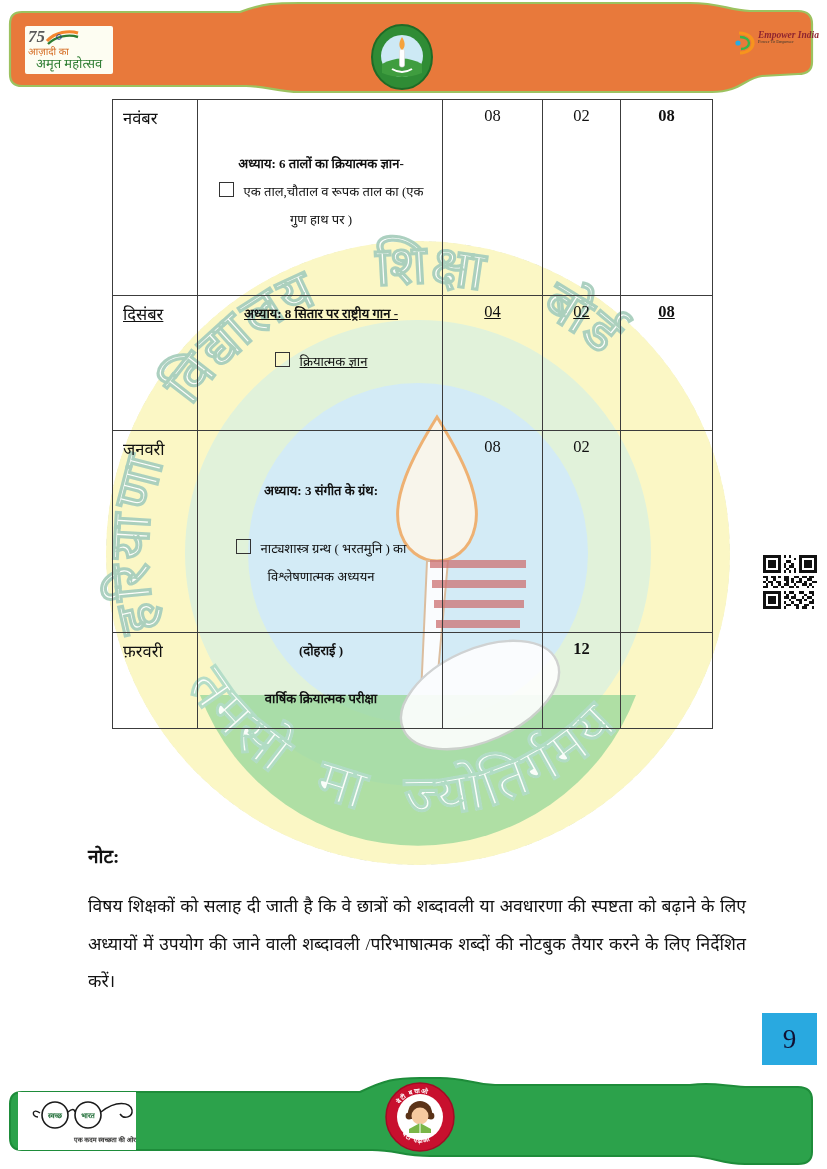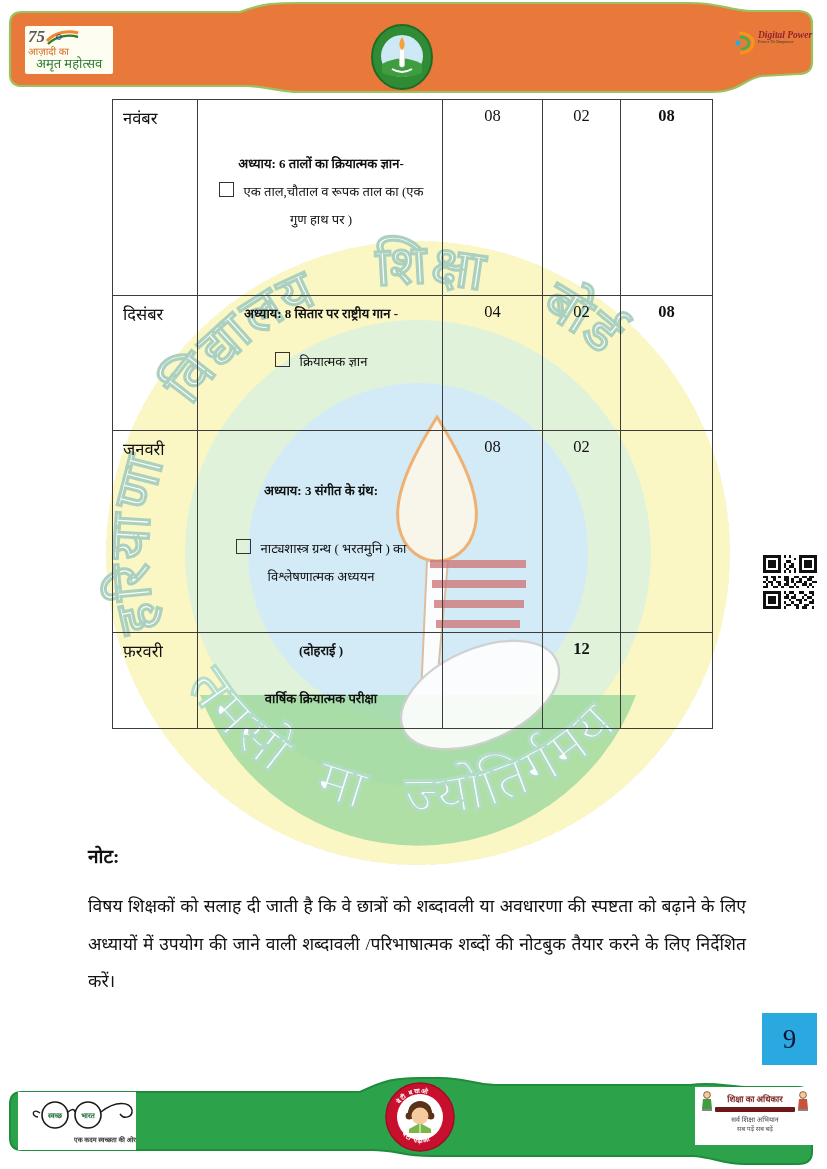--- a/index.html
+++ b/index.html
@@ -26,21 +26,21 @@
   
   #watermark{position:absolute;left:90px;top:225px;width:656px;height:656px;z-index:0;opacity:.88;}
   #watermark text{font-family:"Liberation Serif","DejaVu Serif",serif;font-weight:bold;}
   
   #syllabus{position:absolute;left:112px;top:99px;z-index:2;border-collapse:collapse;table-layout:fixed;background:transparent;}
   #syllabus td{border:1.4px solid #3c3c3c;vertical-align:top;padding:4px 8px;box-sizing:border-box;}
   #syllabus .month{font-size:16.5px;padding-left:10px;padding-top:6px;}
   #syllabus .content{font-size:13px;line-height:2.15;padding-left:12px;padding-right:10px;text-align:center;}
   #syllabus .num{text-align:center;font-size:16.5px;padding-top:6px;}
   #syllabus .bold{font-weight:bold;}
-  tr.r0 td{height:196px;} tr.r1 td{height:135px;} tr.r2 td{height:202px;} tr.r3 td{height:96px;} tr.r4 td{height:75px;}
+  tr.r0 td{height:196px;} tr.r1 td{height:135px;text-decoration:underline;} tr.r2 td{height:202px;} tr.r3 td{height:96px;} tr.r4 td{height:75px;}
   .heading{font-weight:bold;}
   .gap-xl{margin-top:42px;} .gap-lg{margin-top:46px;} .gap-md{margin-top:30px;} .gap-sm{margin-top:20px;}
   .cb{display:inline-block;width:13px;height:13px;border:1.6px solid #333;margin-right:10px;vertical-align:-1px;background:transparent;}
   
   #qr{position:absolute;left:763px;top:555px;width:54px;height:54px;z-index:3;}
   
   #note-label{position:absolute;left:88px;top:843px;font-size:19px;font-weight:bold;z-index:2;}
   #note-text{position:absolute;left:88px;top:888px;width:658px;font-size:17.5px;line-height:2.15;text-align:justify;z-index:2;}
   
   #page-badge{position:absolute;left:762px;top:1013px;width:55px;height:52px;background:#29a9e0;z-index:4;
@@ -90,21 +90,21 @@
     <path d="M22,46 Q32,52 42,46" fill="none" stroke="#ffffff" stroke-width="2"></path>
   </svg>
 
   <div class="digital-box">
     <svg width="22" height="26" viewBox="0 0 22 26">
       <path d="M6,3 C16,3 20,9 20,13 C20,18 15,23 7,23" fill="none" stroke="#f7941d" stroke-width="3.2"></path>
       <path d="M7,7 C13,7 16,10 16,13 C16,16 13,19 8,19" fill="none" stroke="#39b54a" stroke-width="2.4"></path>
       <circle cx="5" cy="13" r="2.6" fill="#29abe2"></circle>
     </svg>
     <div class="digital-text">
-      <div class="digital-title">Digital Power</div>
+      <div class="digital-title">Empower India</div>
       <div class="digital-sub">Power To Empower</div>
     </div>
   </div>
 
   <svg id="watermark" viewBox="0 0 656 656">
     <defs>
       <path id="wm-arc-top" d="M 75,423 A 270,270 0 1 1 581,423"></path>
       <path id="wm-arc-bottom" d="M 94,455 A 270,270 0 0 0 562,455"></path>
     </defs>
     <circle cx="328" cy="328" r="311" fill="none" stroke="#9fae9f" stroke-width="1.4" stroke-dasharray="7 5" opacity="0.6"></circle>
@@ -307,30 +307,14 @@
     <path d="M25,48 L36,42 L47,48 L47,52 L25,52 Z" fill="#7ab648"></path>
     <path d="M36,42 L36,52" stroke="#ffffff" stroke-width="1"></path>
     <text font-size="6.5" fill="#ffffff" font-weight="bold" letter-spacing="1">
       <textPath href="#beti-top" startOffset="18%">बेटी बचाओ</textPath>
     </text>
     <text font-size="6.5" fill="#ffffff" font-weight="bold" letter-spacing="1">
       <textPath href="#beti-bot" startOffset="20%">बेटी पढ़ाओ</textPath>
     </text>
   </svg>
 
-  <div class="rte-box">
-    <svg class="rte-kid left" width="16" height="22" viewBox="0 0 16 22">
-      <circle cx="8" cy="4" r="3.4" fill="#f6c99f" stroke="#5a3217" stroke-width="0.7"></circle>
-      <path d="M4,8 L12,8 L13,18 L3,18 Z" fill="#3f9d3f"></path>
-      <path d="M3,19 L13,19" stroke="#333" stroke-width="1.2"></path>
-    </svg>
-    <svg class="rte-kid right" width="16" height="22" viewBox="0 0 16 22">
-      <circle cx="8" cy="4" r="3.4" fill="#f6c99f" stroke="#5a3217" stroke-width="0.7"></circle>
-      <path d="M4,8 L12,8 L13,18 L3,18 Z" fill="#c8533a"></path>
-      <path d="M3,19 L13,19" stroke="#333" stroke-width="1.2"></path>
-    </svg>
-    <div class="rte-title">शिक्षा का अधिकार</div>
-    <div class="rte-bar"></div>
-    <div class="rte-l1">सर्व शिक्षा अभियान</div>
-    <div class="rte-l2">सब पढ़ें सब बढ़ें</div>
-  </div>
 
 </div>
 
 </body></html>

